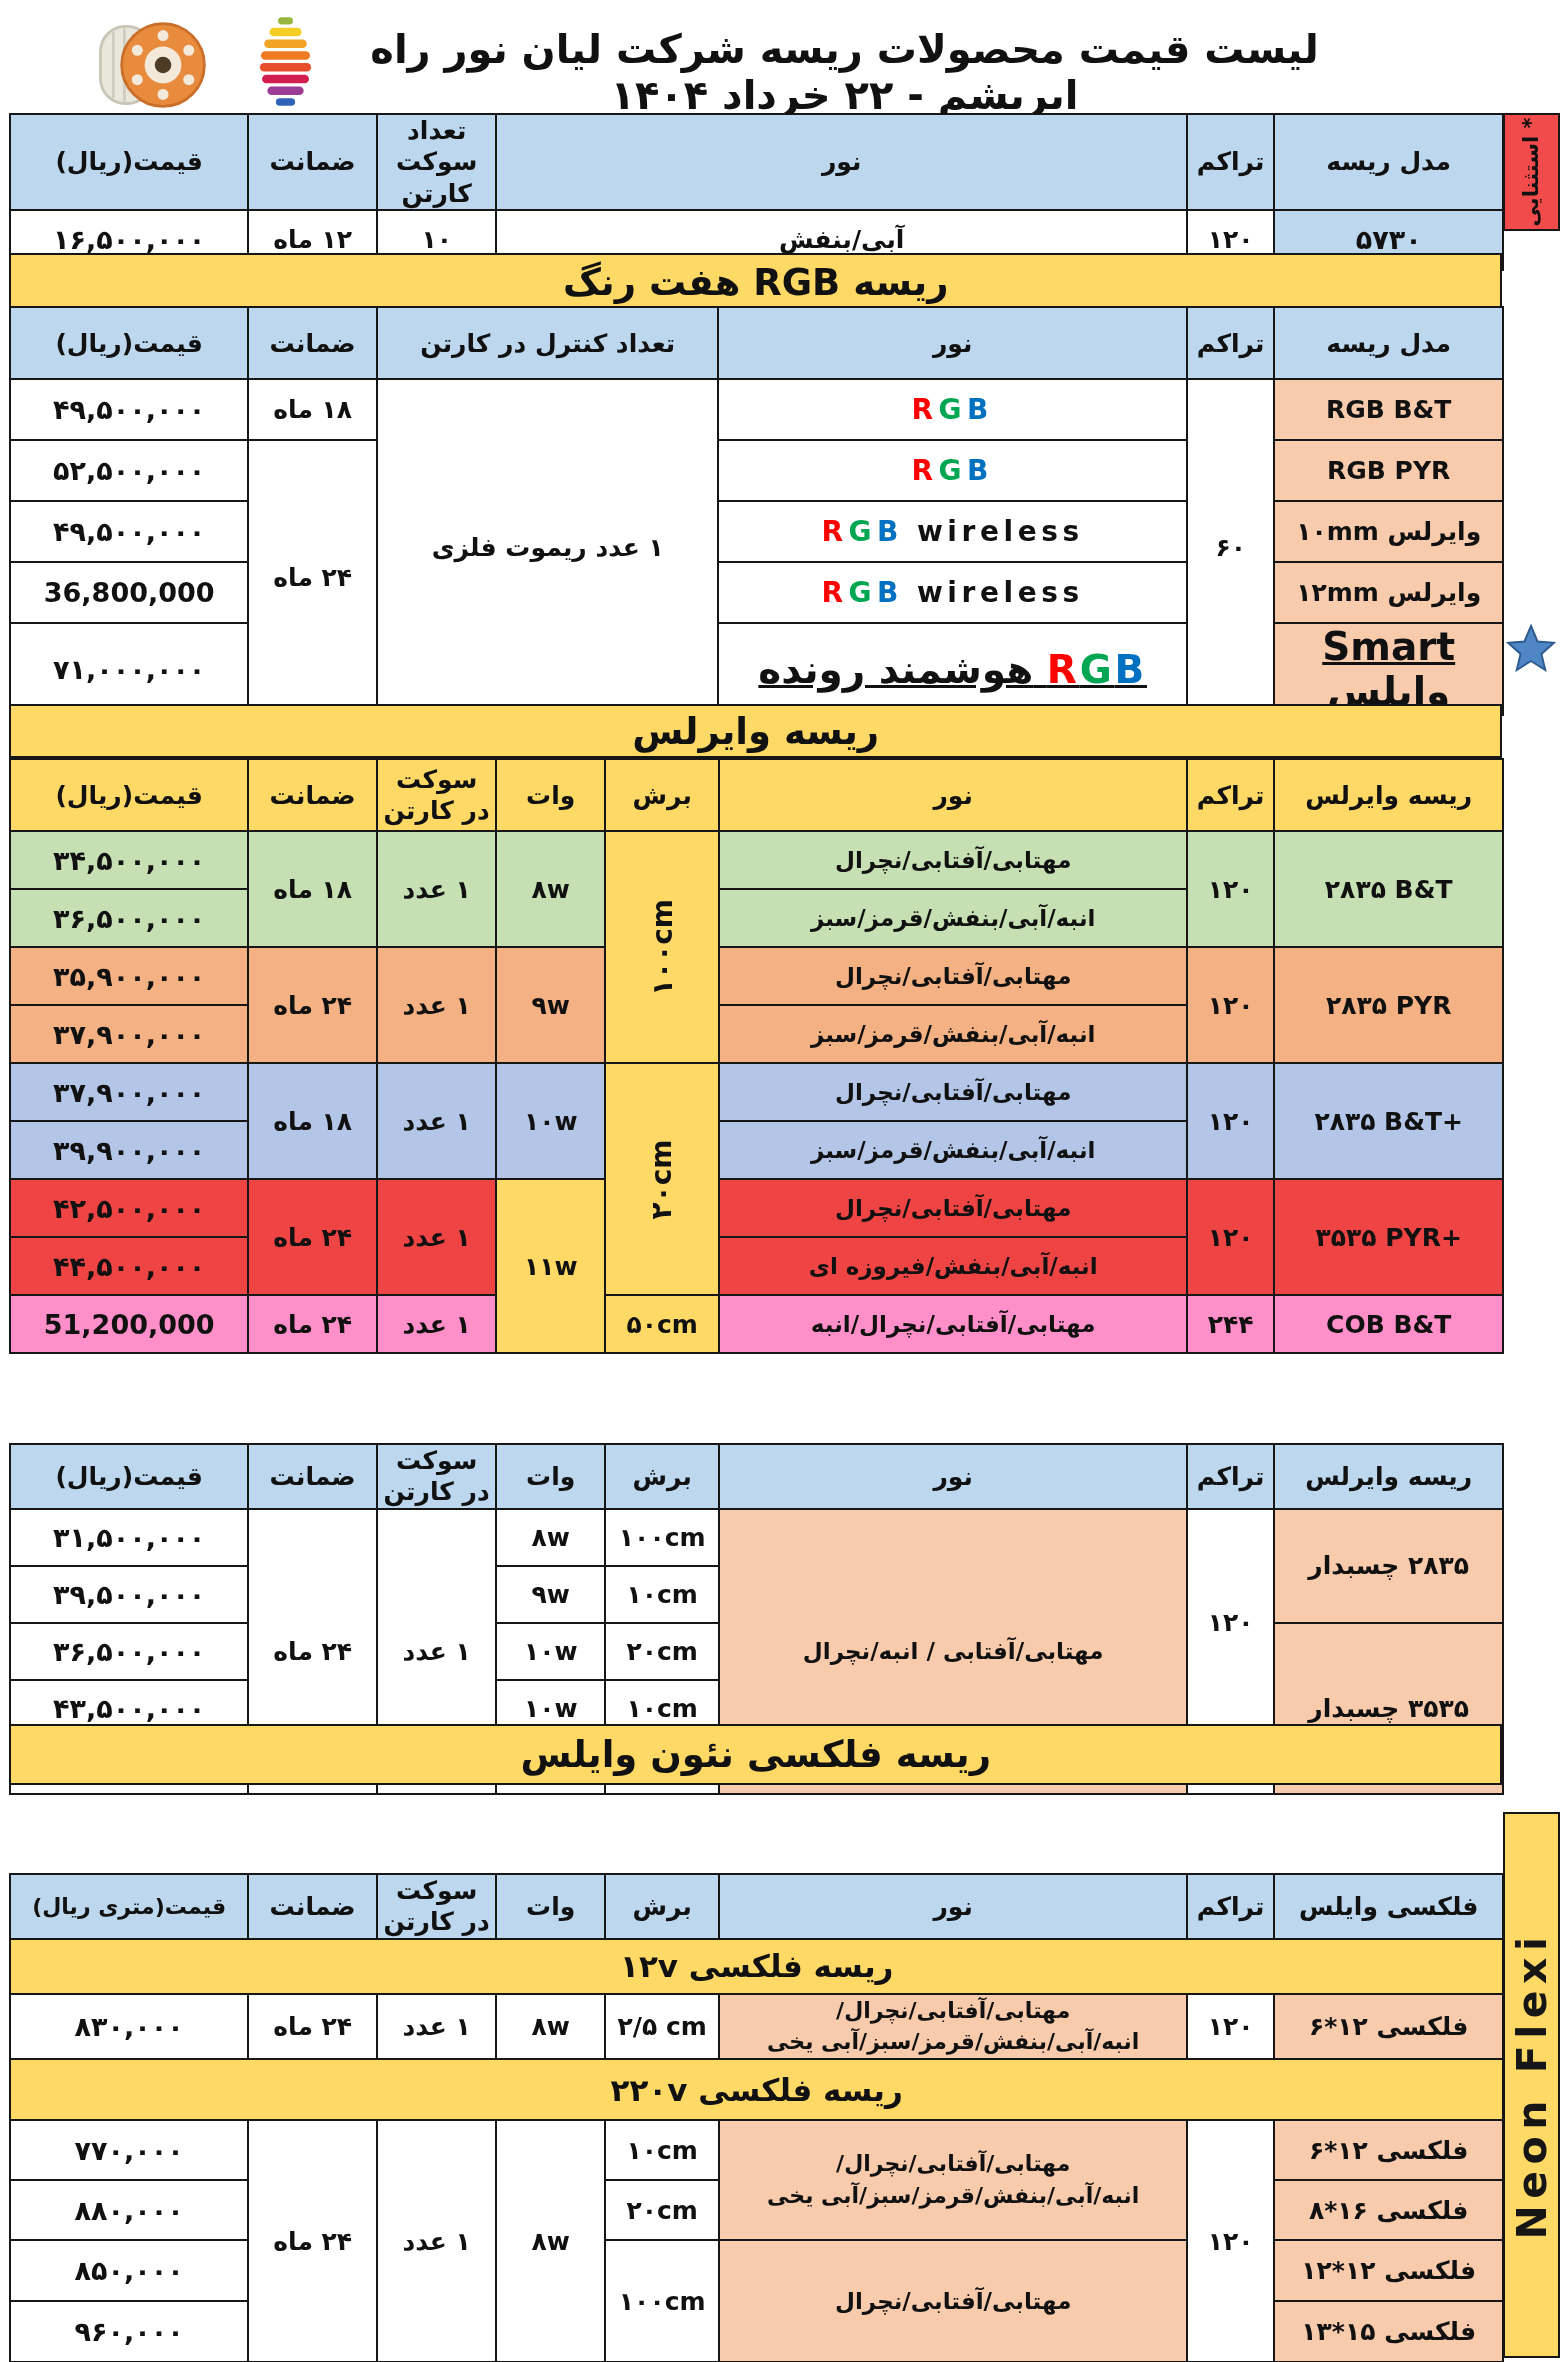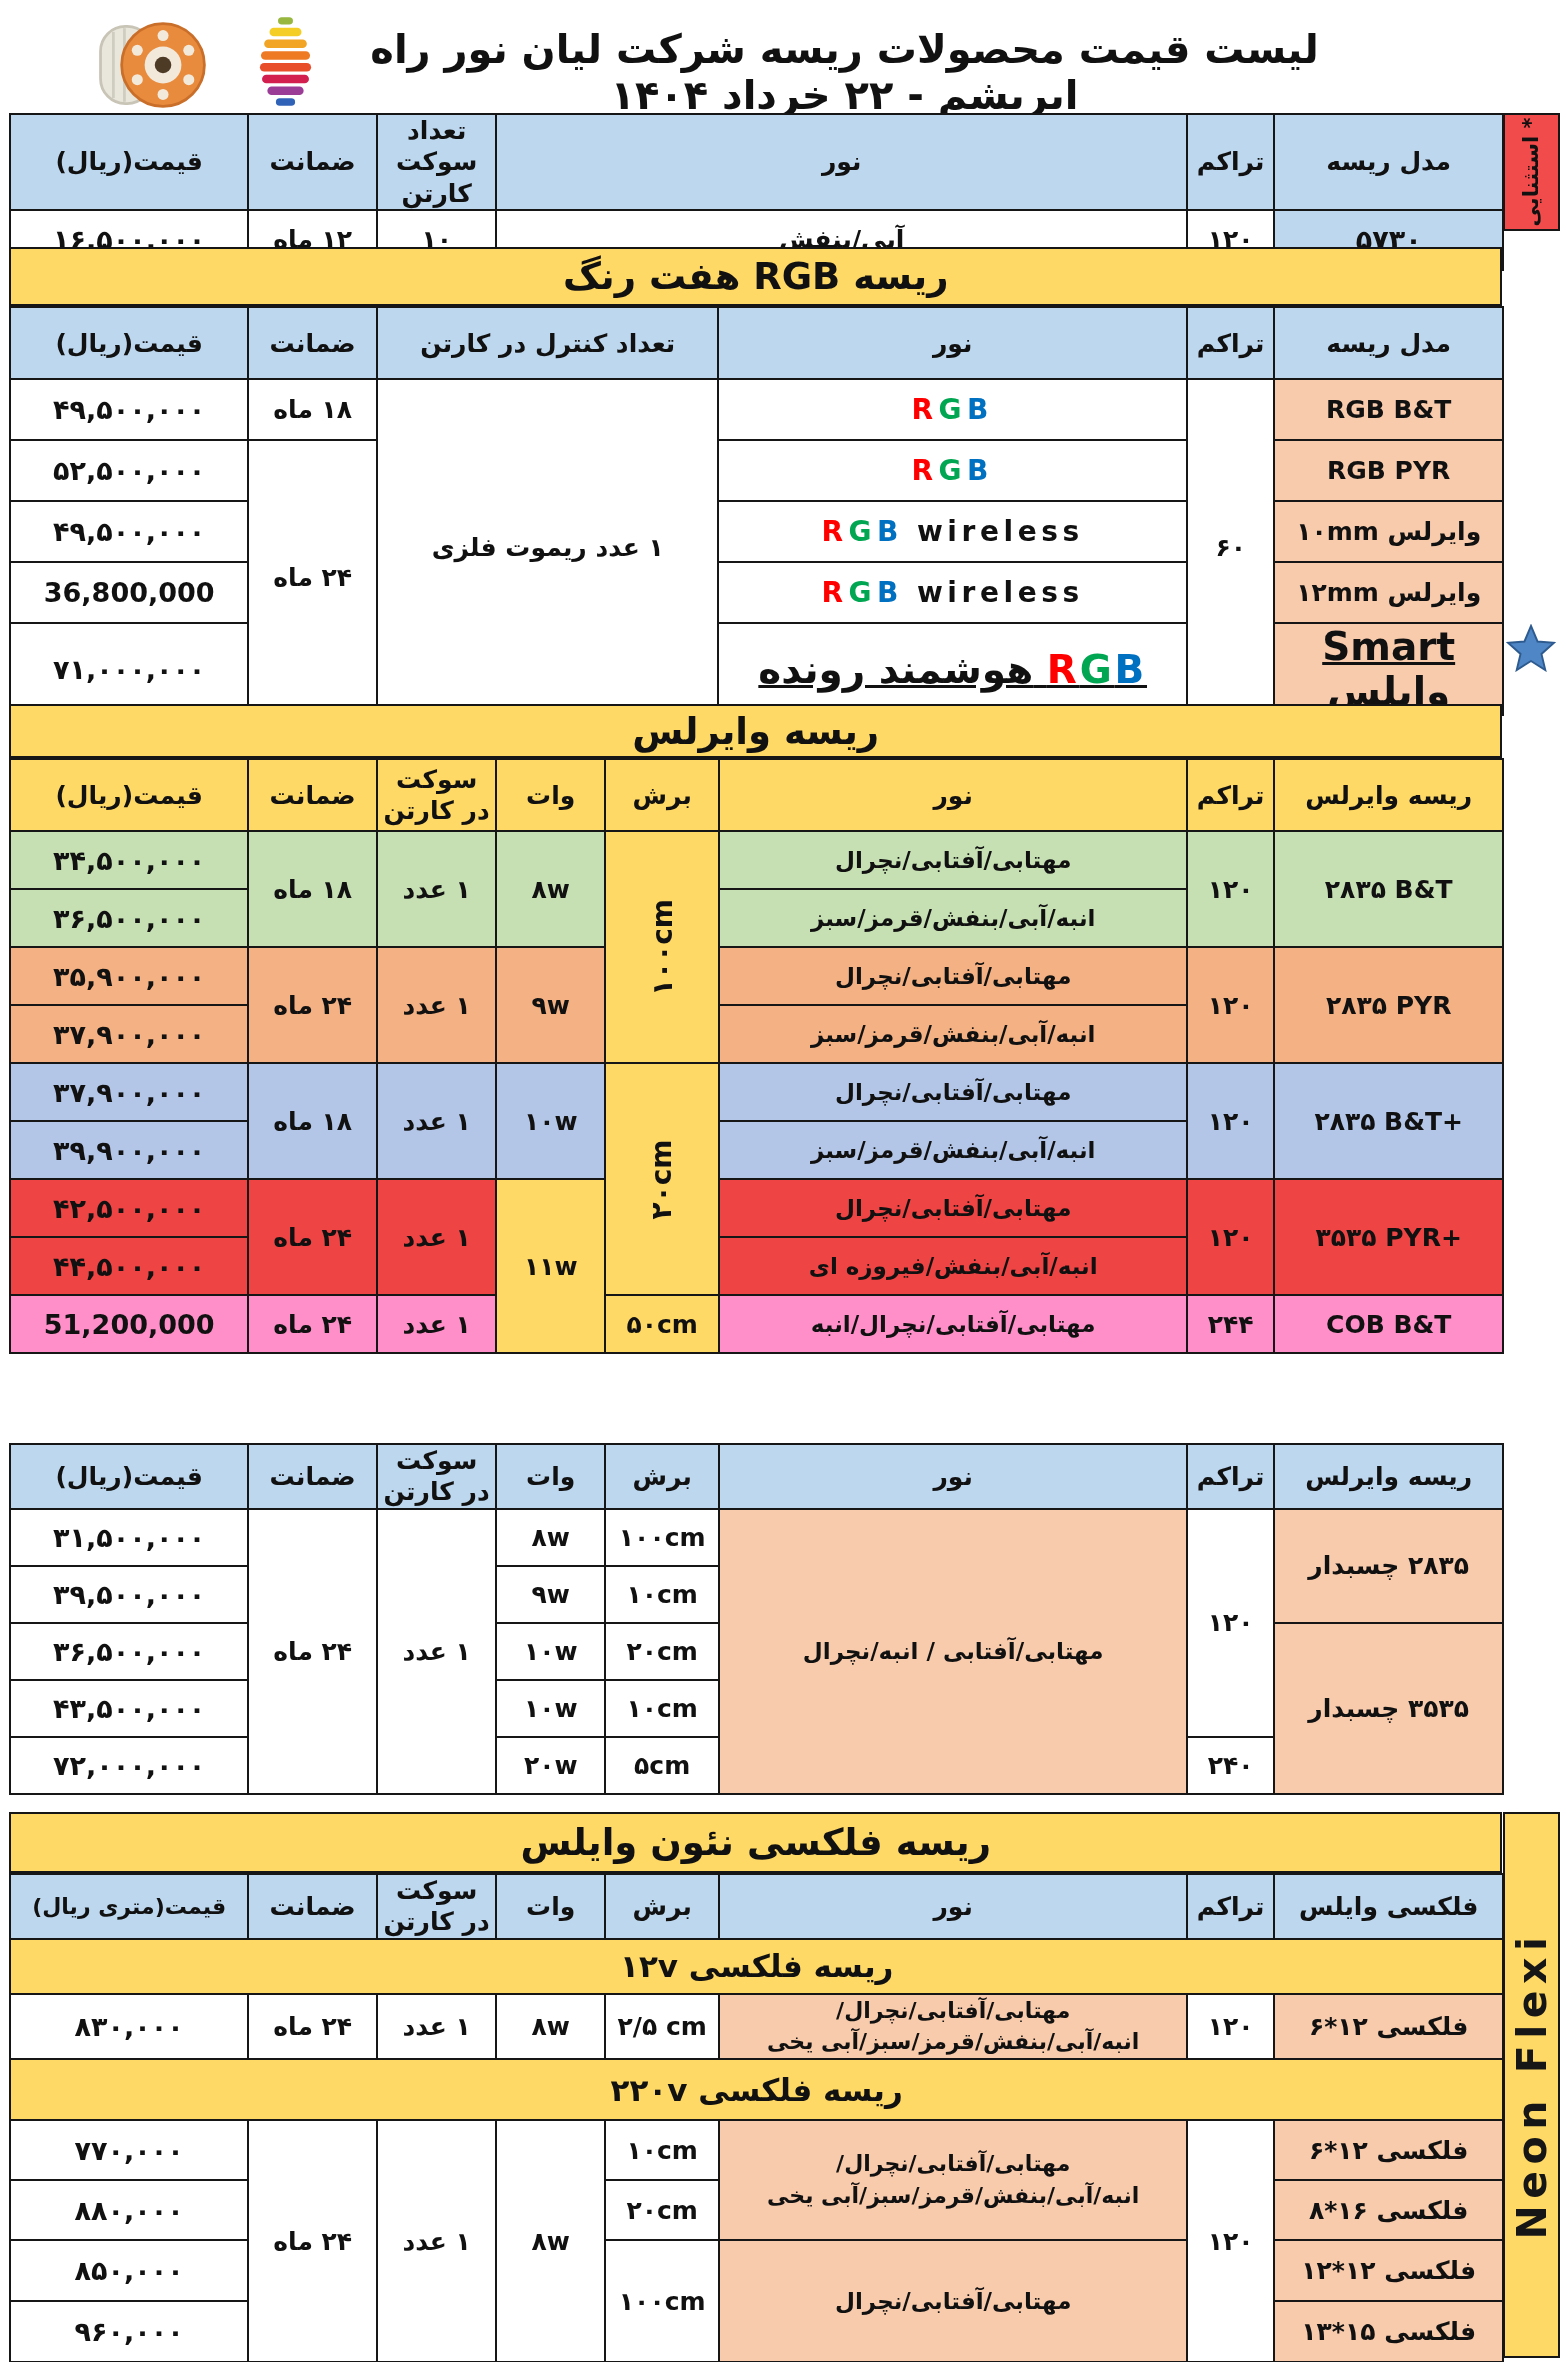--- a/index.html
+++ b/index.html
@@ -112,21 +112,21 @@
       <td>۱۰</td>
       <td>۱۲ ماه</td>
       <td class="price">۱۶,۵۰۰,۰۰۰</td>
     </tr>
   </tbody>
     </table>
   <div class="strip strip-red">
     <div class="vtx">* استثنایی</div>
   </div>
 
-  <div class="banner" style="top:247px;height:59px;">
+  <div class="banner" style="top:253px;height:59px;">
     <span>ریسه RGB هفت رنگ</span>
   </div>
   <table style="top:306px;">
     <colgroup>
         <col style="width:229px">
         <col style="width:87px">
         <col style="width:469px">
         <col style="width:341px">
         <col style="width:129px">
         <col style="width:238px">
@@ -340,21 +340,21 @@
     </tr>
     <tr style="height:57px;">
       <td>۲۴۰</td>
       <td class="ltr">۵cm</td>
       <td class="ltr">۲۰w</td>
       <td class="price">۷۲,۰۰۰,۰۰۰</td>
     </tr>
   </tbody>
     </table>
 
-  <div class="banner" style="top:1812px;height:61px;">
+  <div class="banner" style="top:1724px;height:61px;">
     <span>ریسه فلکسی نئون وایلس</span>
   </div>
   <table style="top:1873px;">
     <colgroup>
         <col style="width:229px">
         <col style="width:87px">
         <col style="width:468px">
         <col style="width:114px">
         <col style="width:109px">
         <col style="width:119px">

